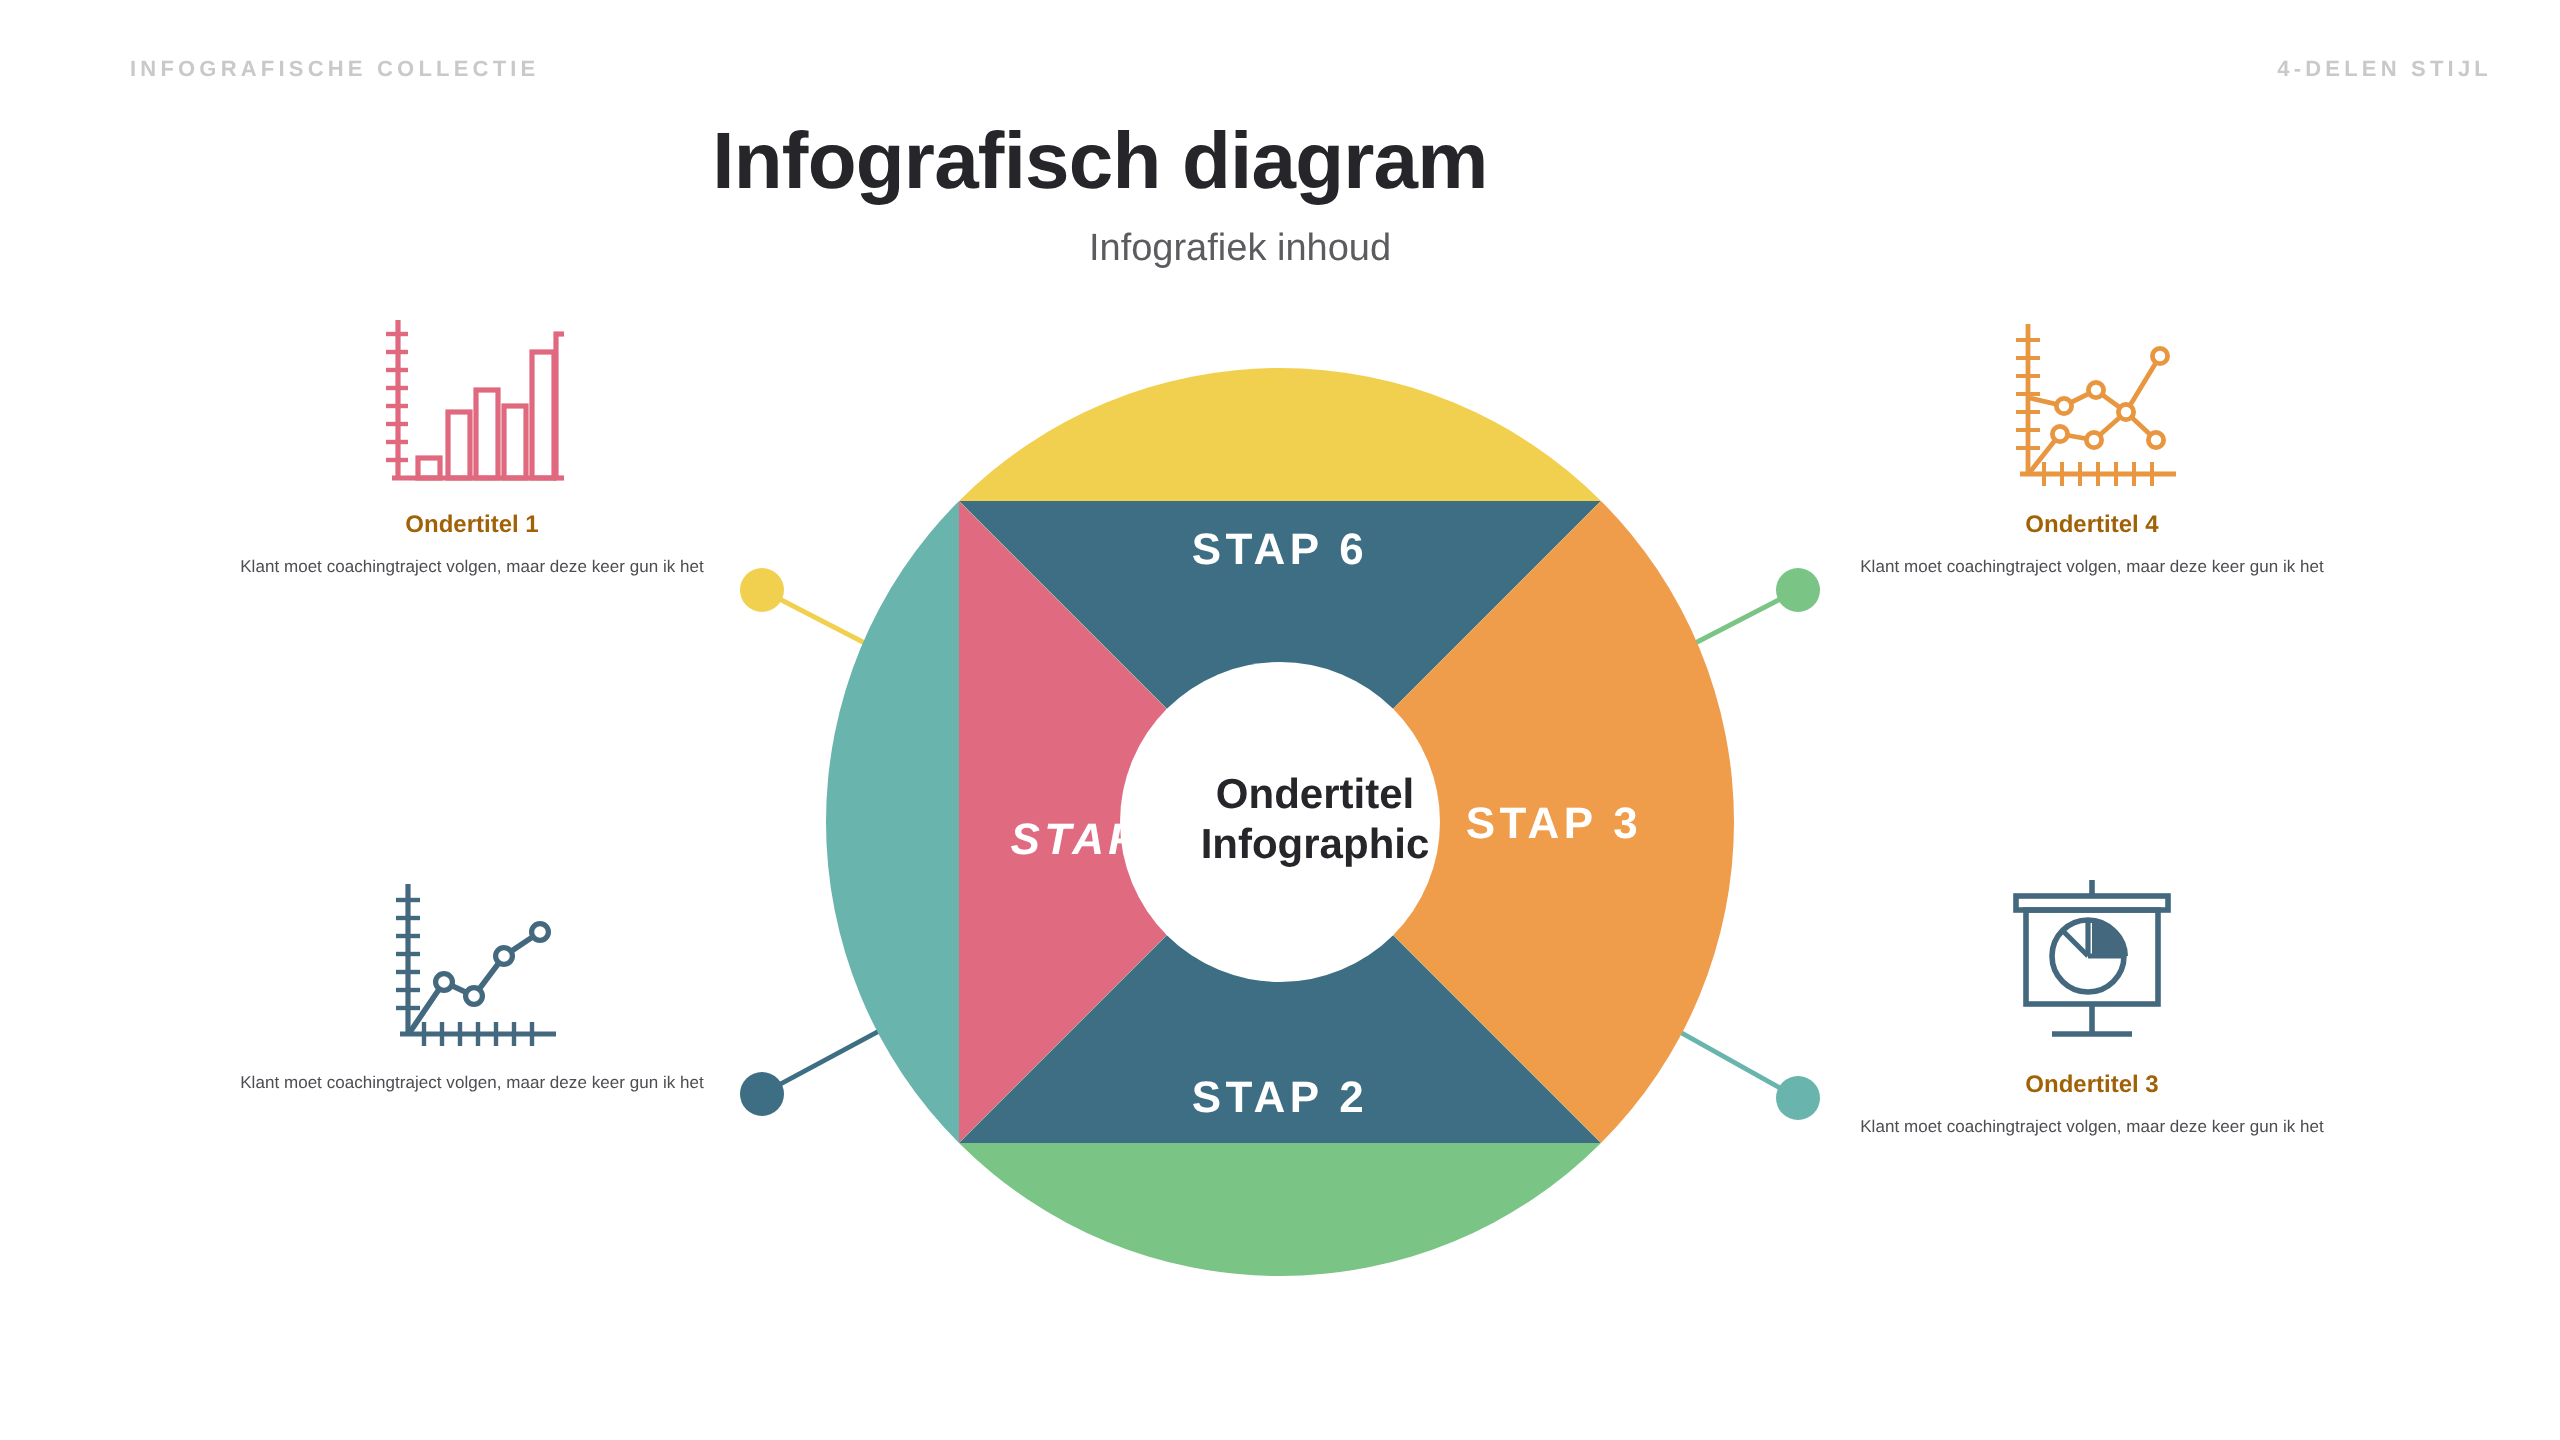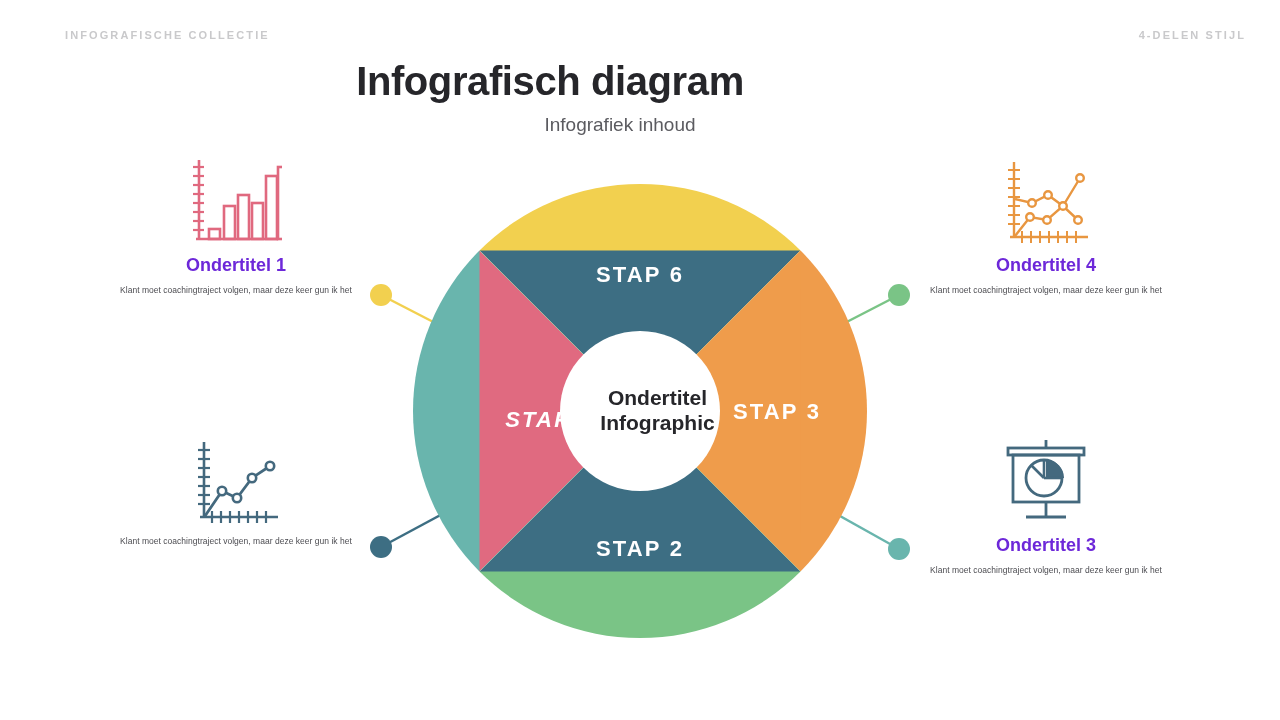--- a/index.html
+++ b/index.html
@@ -147,23 +147,23 @@
   .info-br { left: 906px; top: 435px; }
 
   .icon-wrap {
     height: 92px;
     display: flex;
     align-items: center;
     justify-content: center;
   }
   .info-heading {
     margin-top: 8px;
-    font-size: 18px;
-    font-weight: bold;
-    color: #6d28d9;
+    font-size: 12px;
+    font-weight: bold;
+    color: #a16207;
   }
   .info-desc {
     margin-top: 9px;
     font-size: 8.5px;
     font-weight: normal;
     color: #4d4d52;
     letter-spacing: 0.02px;
   }
 </style>
 </head>

